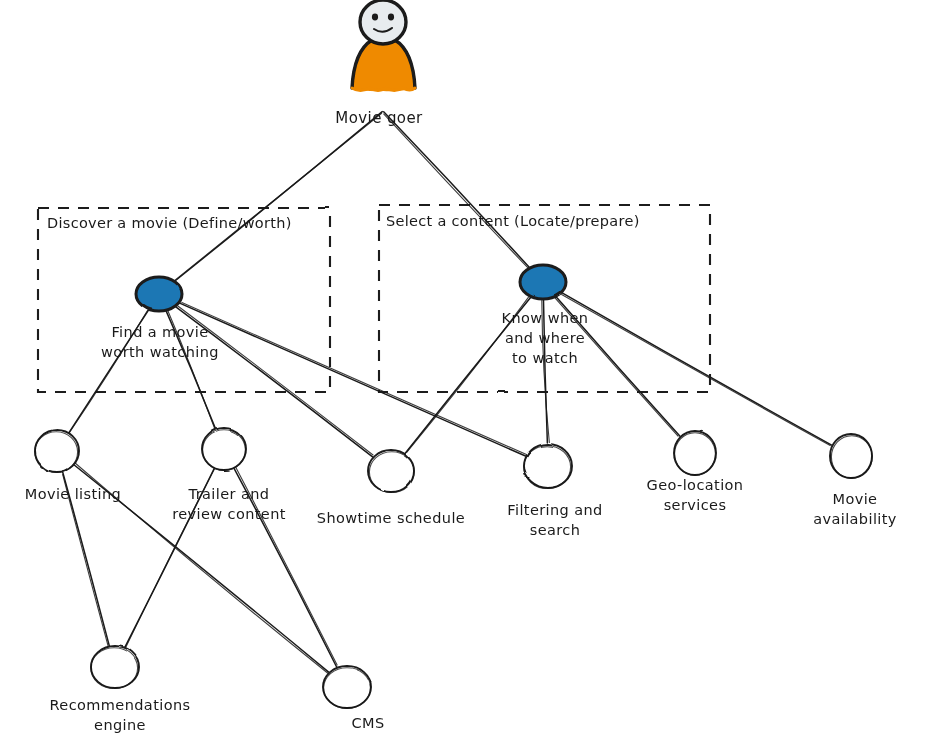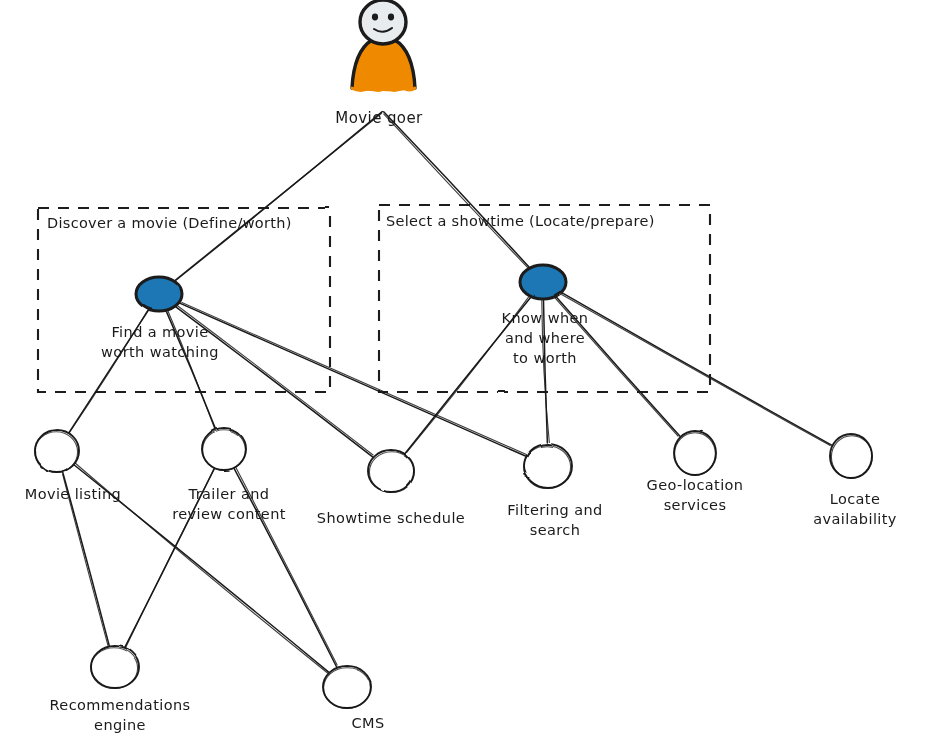--- a/index.html
+++ b/index.html
@@ -184,30 +184,30 @@
         </g>
       </g>
   </svg>
 
   <div id="labels-layer">
       <div class="node-label actor-label" style="left: 379px; top: 108px;">Movie goer</div>
       <div class="node-label" style="left: 160px; top: 322px;">Find a movie
 worth watching</div>
       <div class="node-label" style="left: 545px; top: 308px;">Know when
 and where
-to worth</div>
+to watch</div>
       <div class="node-label" style="left: 57px; top: 484px; margin-left: 16px;">Movie listing</div>
       <div class="node-label" style="left: 229px; top: 484px;">Trailer and
 review content</div>
       <div class="node-label" style="left: 391px; top: 508px;">Showtime schedule</div>
       <div class="node-label" style="left: 555px; top: 500px;">Filtering and
 search</div>
       <div class="node-label" style="left: 695px; top: 475px;">Geo-location
 services</div>
-      <div class="node-label" style="left: 855px; top: 489px;">Locate availability</div>
+      <div class="node-label" style="left: 855px; top: 489px;">Movie availability</div>
       <div class="node-label" style="left: 120px; top: 695px;">Recommendations
 engine</div>
       <div class="node-label" style="left: 352px; top: 713px; margin-left: 16px;">CMS</div>
       <div class="group-label" style="left: 47px; top: 215px;">Discover a movie (Define/worth)</div>
-      <div class="group-label" style="left: 386px; top: 213px;">Select a showtime (Locate/prepare)</div>
+      <div class="group-label" style="left: 386px; top: 213px;">Select a content (Locate/prepare)</div>
     </div>
 
 </div>
 
 </body></html>

